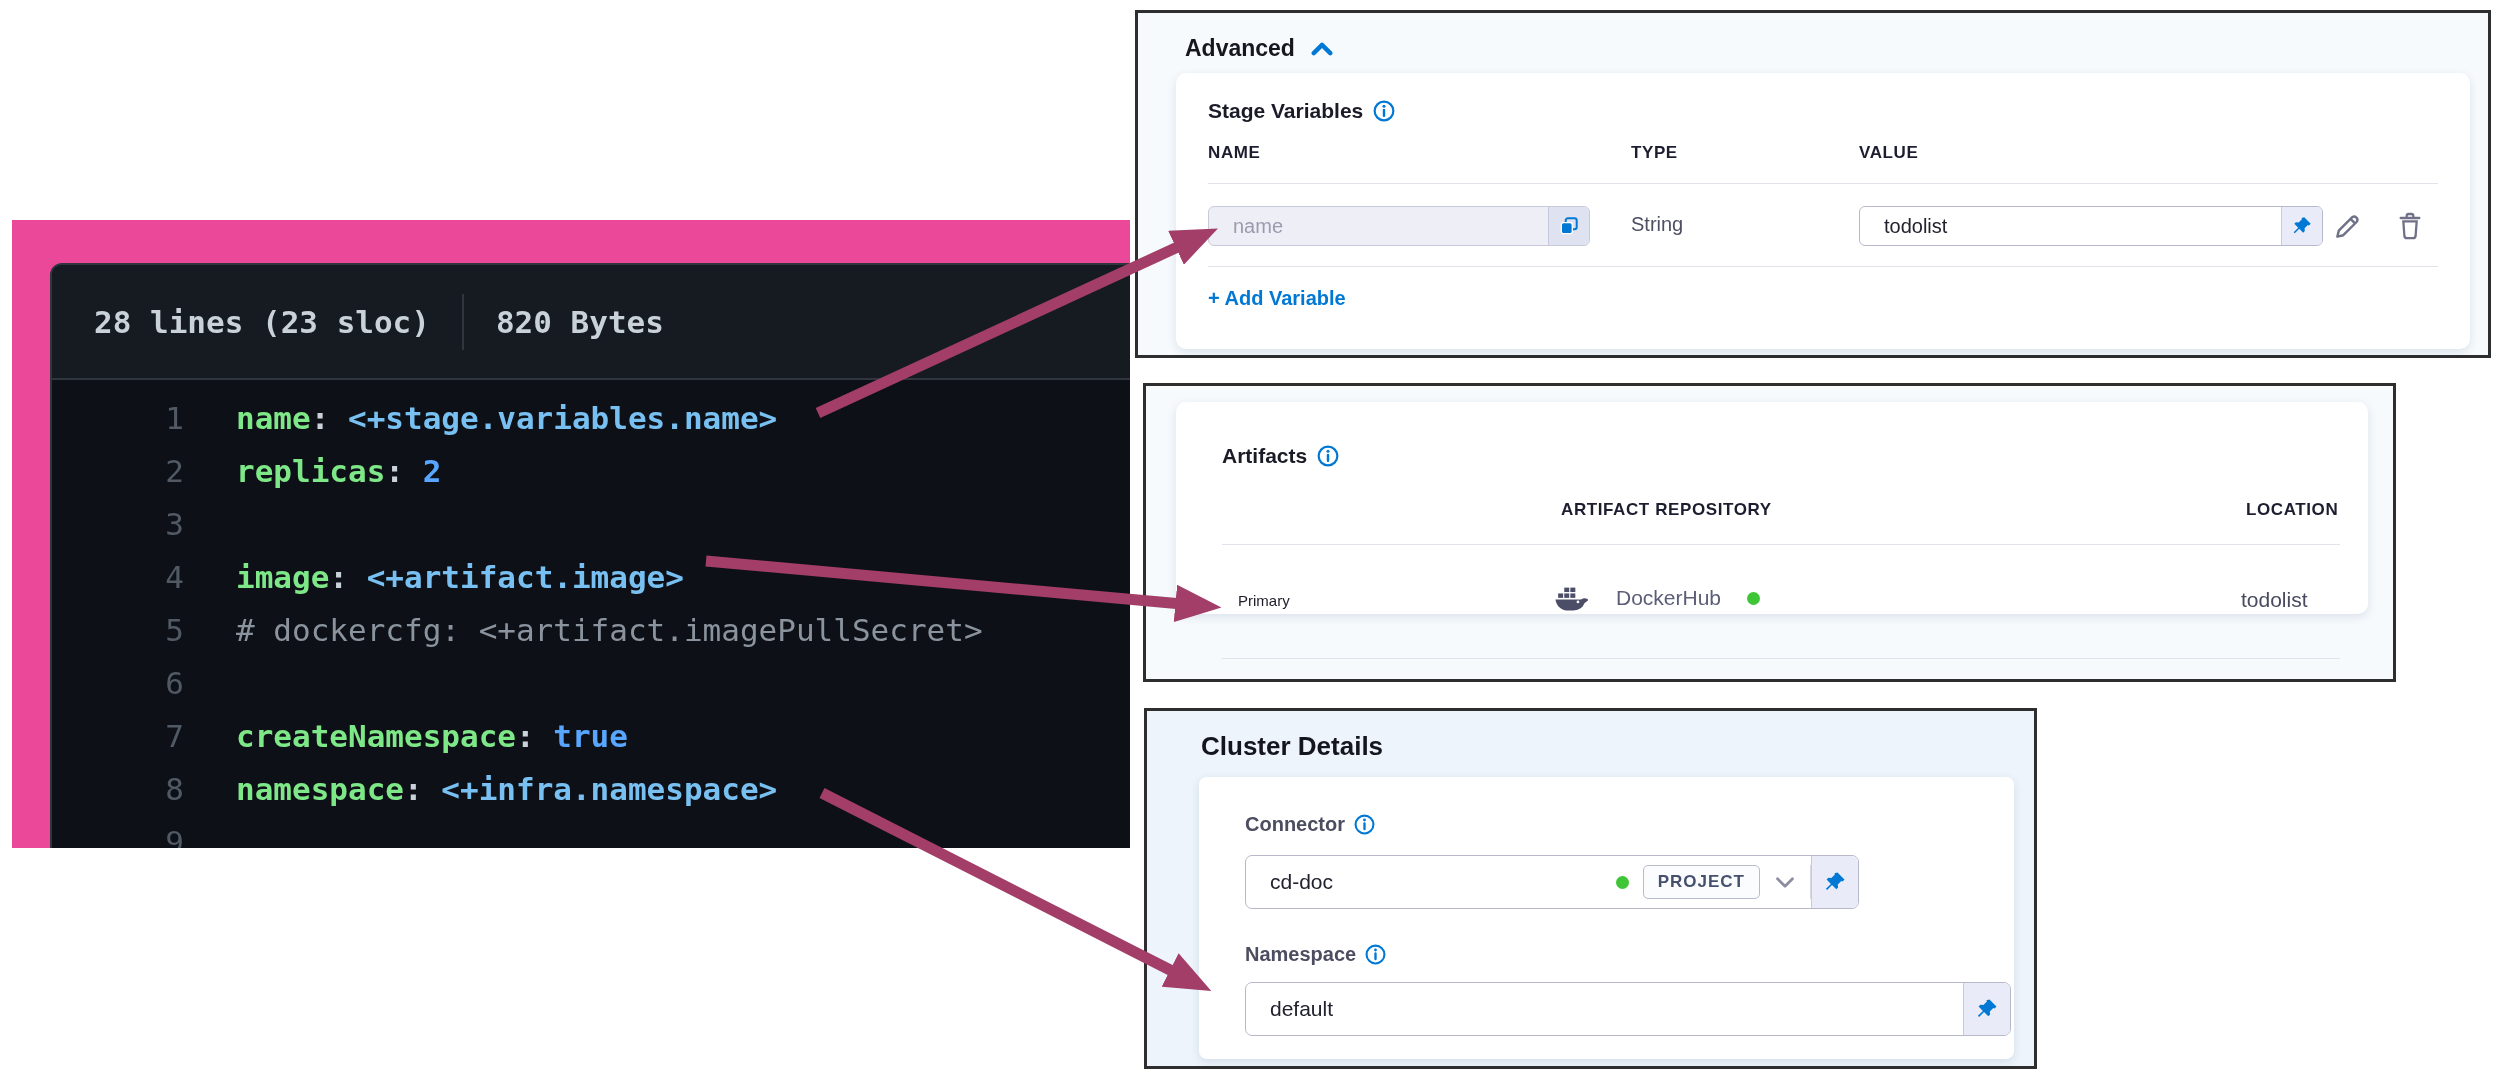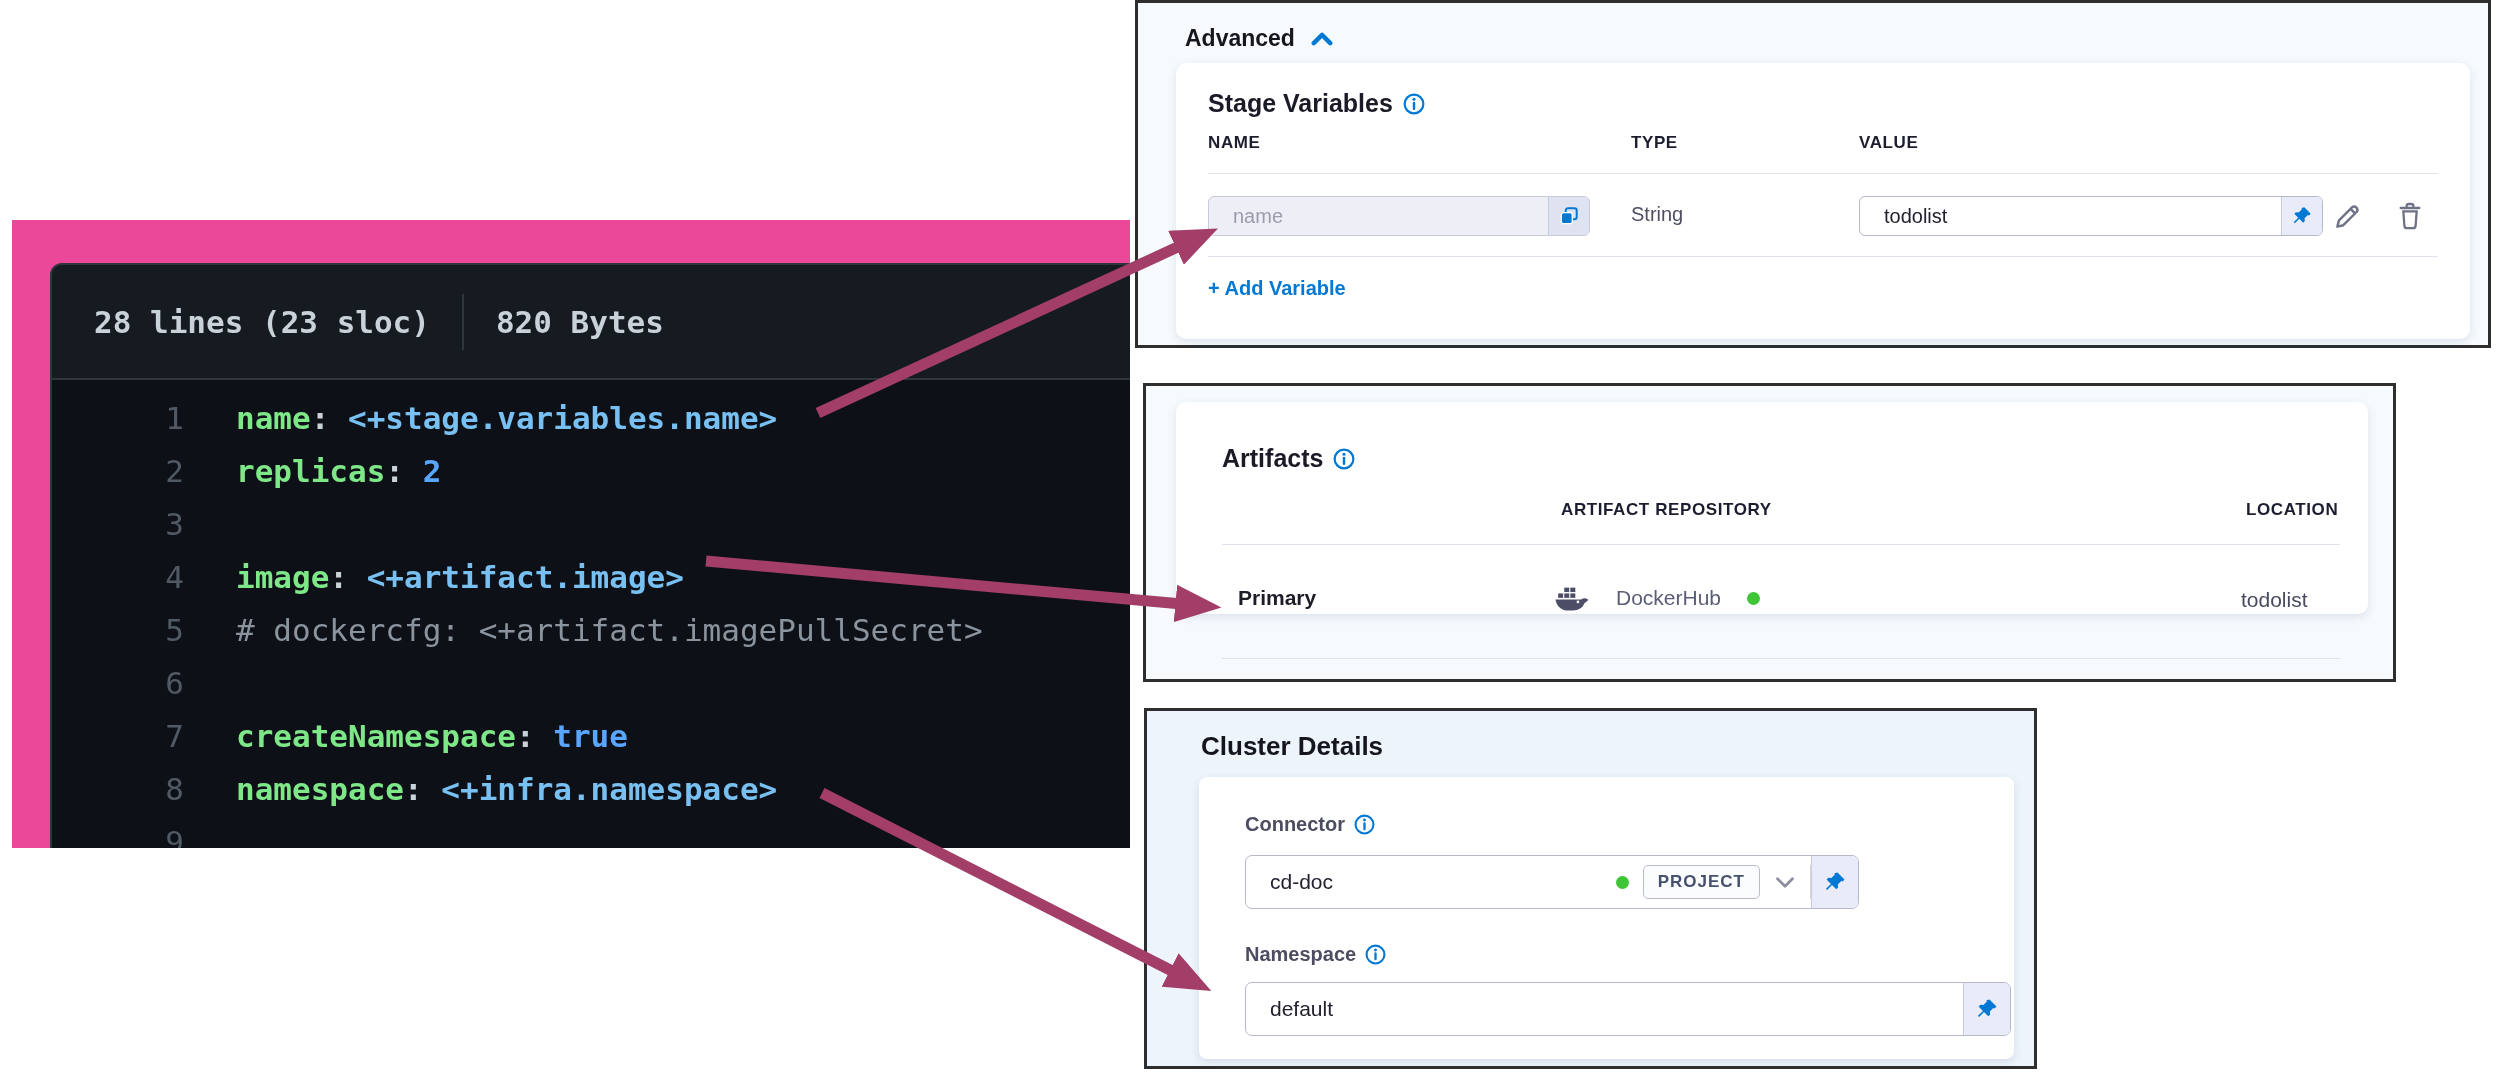--- a/index.html
+++ b/index.html
@@ -23,52 +23,52 @@
   .tk-key{color:#7ee787;}
   .tk-punct{color:#c9d1d9;}
   .tk-expr{color:#79c0f2;}
   .tk-num,.tk-bool{color:#58a6ff;}
   .tk-comment{color:#8b949e;font-weight:normal;}
 
   
   .panel{position:absolute;border:3px solid #2e2e2e;box-sizing:border-box;}
   .card{position:absolute;background:#ffffff;border-radius:10px;
         box-shadow:0 3px 10px rgba(35,55,95,0.12);}
-  .section-title{font-size:25px;font-weight:bold;color:#1b1b28;display:flex;align-items:center;gap:10px;}
+  .section-title{font-size:21px;font-weight:bold;color:#1b1b28;display:flex;align-items:center;gap:10px;}
   .col-header{position:absolute;font-size:17px;font-weight:bold;color:#1d1d30;letter-spacing:0.6px;}
   .hr{position:absolute;height:1px;background:#e0e2ee;}
   .ui-input{position:absolute;box-sizing:border-box;height:40px;border:1px solid #b7b9cb;
             border-radius:6px;background:#fff;display:flex;align-items:center;overflow:hidden;}
   .ui-input .val{flex:1;padding-left:24px;font-size:20px;color:#22222f;}
   .pin-seg{width:40px;align-self:stretch;background:#e9ecf8;border-left:1px solid #c9cbdd;
            display:flex;align-items:center;justify-content:center;flex:none;}
   .icon-btn{position:absolute;width:40px;height:40px;display:flex;align-items:center;
             justify-content:center;background:none;border:none;padding:0;cursor:pointer;}
   .dot{width:13px;height:13px;border-radius:50%;background:#3ec636;flex:none;}
   .link{position:absolute;font-size:20px;font-weight:bold;color:#0278d5;cursor:pointer;}
 
   
-  .adv-panel{left:1135px;top:0;width:1356px;height:348px;background:#f6fafd;}
+  .adv-panel{left:1135px;top:10px;width:1356px;height:348px;background:#f6fafd;}
   .adv-header{position:absolute;left:47px;top:22px;display:flex;align-items:center;gap:16px;
               font-size:23px;font-weight:bold;color:#16161f;cursor:pointer;}
   .adv-card{left:38px;top:60px;width:1294px;height:276px;}
   .adv-title{position:absolute;left:32px;top:26px;}
   .name-input{left:32px;top:133px;width:382px;background:#edeef6;border-color:#c9cad9;}
   .name-input .val{color:#9a9cae;}
   .copy-seg{width:40px;align-self:stretch;background:#dfe2f0;border-left:1px solid #c9cad9;
             display:flex;align-items:center;justify-content:center;flex:none;}
   .type-text{position:absolute;left:455px;top:140px;font-size:20px;color:#4e4f63;}
   .value-input{left:683px;top:133px;width:464px;}
 
   
   .art-panel{left:1143px;top:383px;width:1253px;height:299px;background:#f6fafd;}
   .art-card{left:30px;top:16px;width:1192px;height:212px;}
   .art-title{position:absolute;left:46px;top:42px;}
   .art-row{position:absolute;left:0;top:172px;width:100%;height:56px;}
-  .art-primary{position:absolute;left:62px;top:12px;font-size:21px;font-weight:bold;color:#1d1d28;}
+  .art-primary{position:absolute;left:62px;top:18px;font-size:15px;font-weight:normal;color:#1d1d28;}
   .art-repo{position:absolute;left:378px;top:10px;display:flex;align-items:center;gap:26px;}
   .art-repo .repo-name{font-size:21px;color:#5c5e78;}
   .art-loc{position:absolute;left:1065px;top:14px;font-size:21px;color:#484a60;}
 
   
   .clu-panel{left:1144px;top:708px;width:893px;height:361px;background:#edf4fb;}
   .clu-title{position:absolute;left:54px;top:20px;font-size:26px;font-weight:bold;color:#15151e;}
   .clu-card{left:52px;top:66px;width:815px;height:282px;border-radius:8px;}
   .field-label{position:absolute;font-size:20px;font-weight:bold;color:#4c4d60;
                display:flex;align-items:center;gap:9px;}

